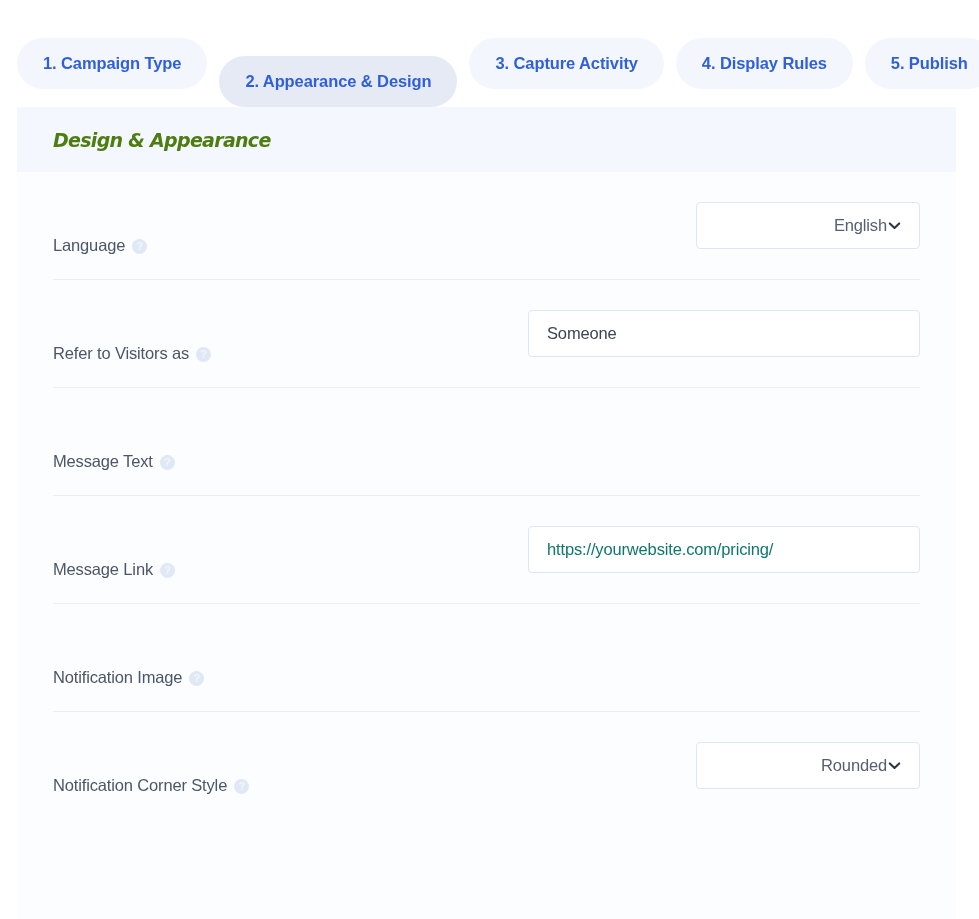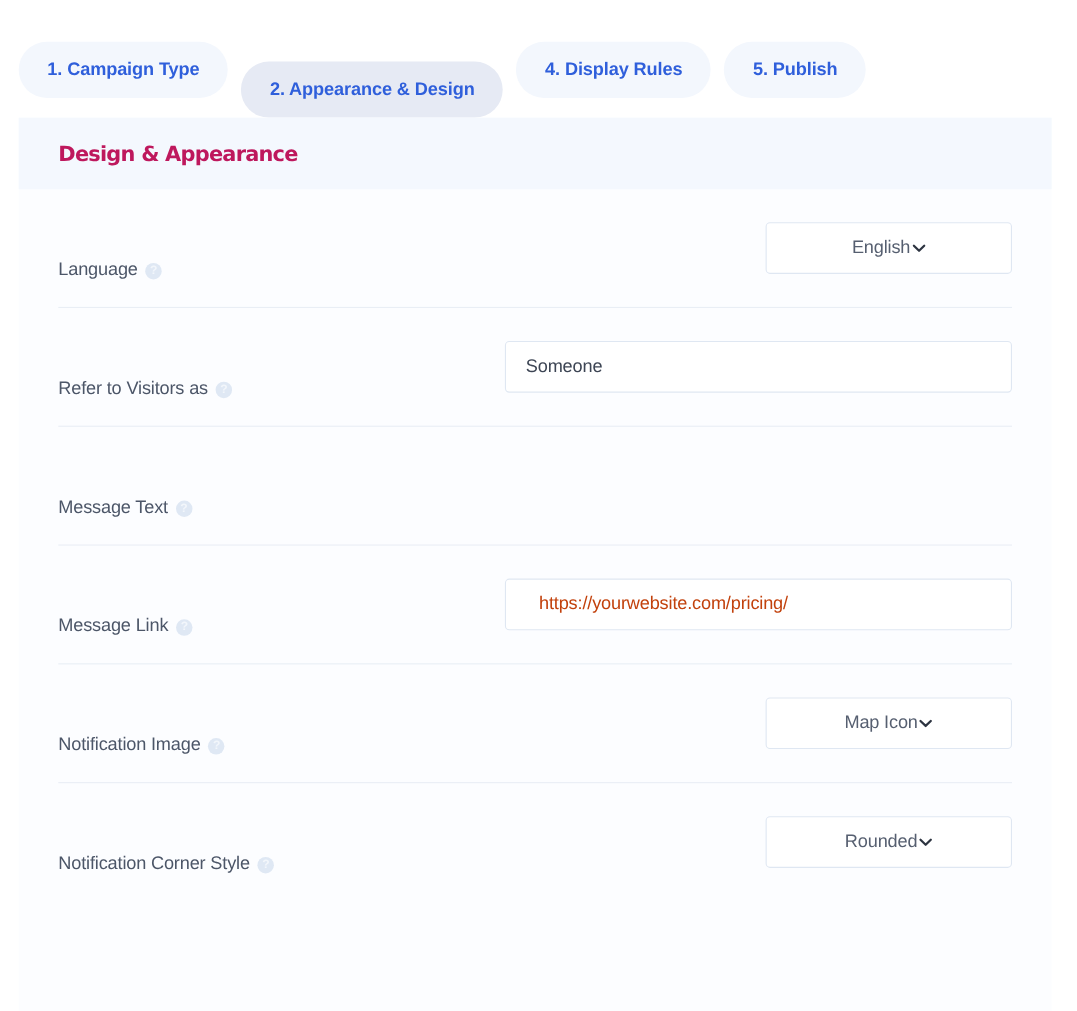--- a/index.html
+++ b/index.html
@@ -71,21 +71,22 @@
     background: #f4f8fe;
     display: flex;
     align-items: center;
     padding-left: 36px;
     box-sizing: border-box;
   }
   .panel-title {
     font-family: "DejaVu Sans", sans-serif;
     font-size: 19px;
     font-weight: 700;
-    color: #be185d;
+    font-style: italic;
+    color: #4d7c0f;
     letter-spacing: -0.7px;
   }
 
   .panel-body {
     padding: 0 36px;
     box-sizing: border-box;
   }
 
   
   .form-row {
@@ -135,70 +136,72 @@
 
   .select-box {
     width: 224px;
     height: 47px;
     background: #ffffff;
     border: 1px solid #dfe7f2;
     border-radius: 4px;
     box-sizing: border-box;
     display: flex;
     align-items: center;
-    justify-content: center;
+    justify-content: flex-end;
     padding: 0 17px 0 18px;
     cursor: pointer;
     user-select: none;
   }
   .select-value {
     font-size: 16.5px;
     color: #565f70;
     letter-spacing: -0.15px;
   }
   .chev {
     width: 15px;
     height: 15px;
     display: block;
     flex: 0 0 auto;
   }
 
   .text-box {
-    width: 461px;
+    width: 392px;
     height: 47px;
     background: #ffffff;
     border: 1px solid #dfe7f2;
     border-radius: 4px;
     box-sizing: border-box;
     display: flex;
     align-items: center;
     padding: 16px 18px;
     cursor: text;
   }
   .text-value {
     font-size: 16.5px;
     color: #3d4554;
     letter-spacing: -0.15px;
     white-space: nowrap;
   }
   .text-value.is-placeholder {
-    color: #c2410c;
-    margin-left: 12px;
+    color: #0f766e;
   }
 </style>
 </head>
 <body>
 
 <div class="tabs-bar">
   <div class="tabs-row">
     <div class="tab">
       <span>1. Campaign Type</span>
     </div>
     <div class="tab is-active">
       <span>2. Appearance &amp; Design</span>
+    </div>
+    <div class="tab">
+      <span>3. Capture Activity</span>
     </div>
     <div class="tab">
       <span>4. Display Rules</span>
     </div>
     <div class="tab">
       <span>5. Publish</span>
     </div>
   </div>
 </div>
 
@@ -254,28 +257,20 @@
           <span class="text-value is-placeholder">https://yourwebsite.com/pricing/</span>
         </div>
       </div>
     </div>
 
     <div class="form-row">
       <div class="row-label">
         <span>Notification Image</span>
         <span class="help-icon">?</span>
       </div>
-      <div class="control">
-        <div class="select-box">
-          <span class="select-value">Map Icon</span>
-          <svg class="chev" viewBox="0 0 16 16" fill="none" xmlns="http://www.w3.org/2000/svg">
-            <path d="M3 5.8 L8 10.6 L13 5.8" stroke="#2d3441" stroke-width="2.2" stroke-linecap="round" stroke-linejoin="round"></path>
-          </svg>
-        </div>
-      </div>
     </div>
 
 
     <div class="form-row">
       <div class="row-label">
         <span>Notification Corner Style</span>
         <span class="help-icon">?</span>
       </div>
       <div class="control">
         <div class="select-box">

